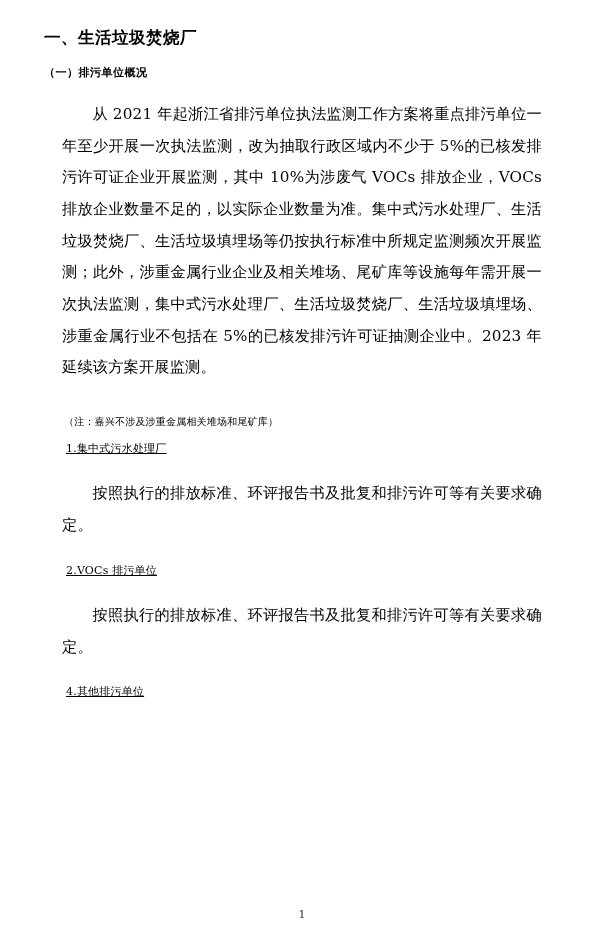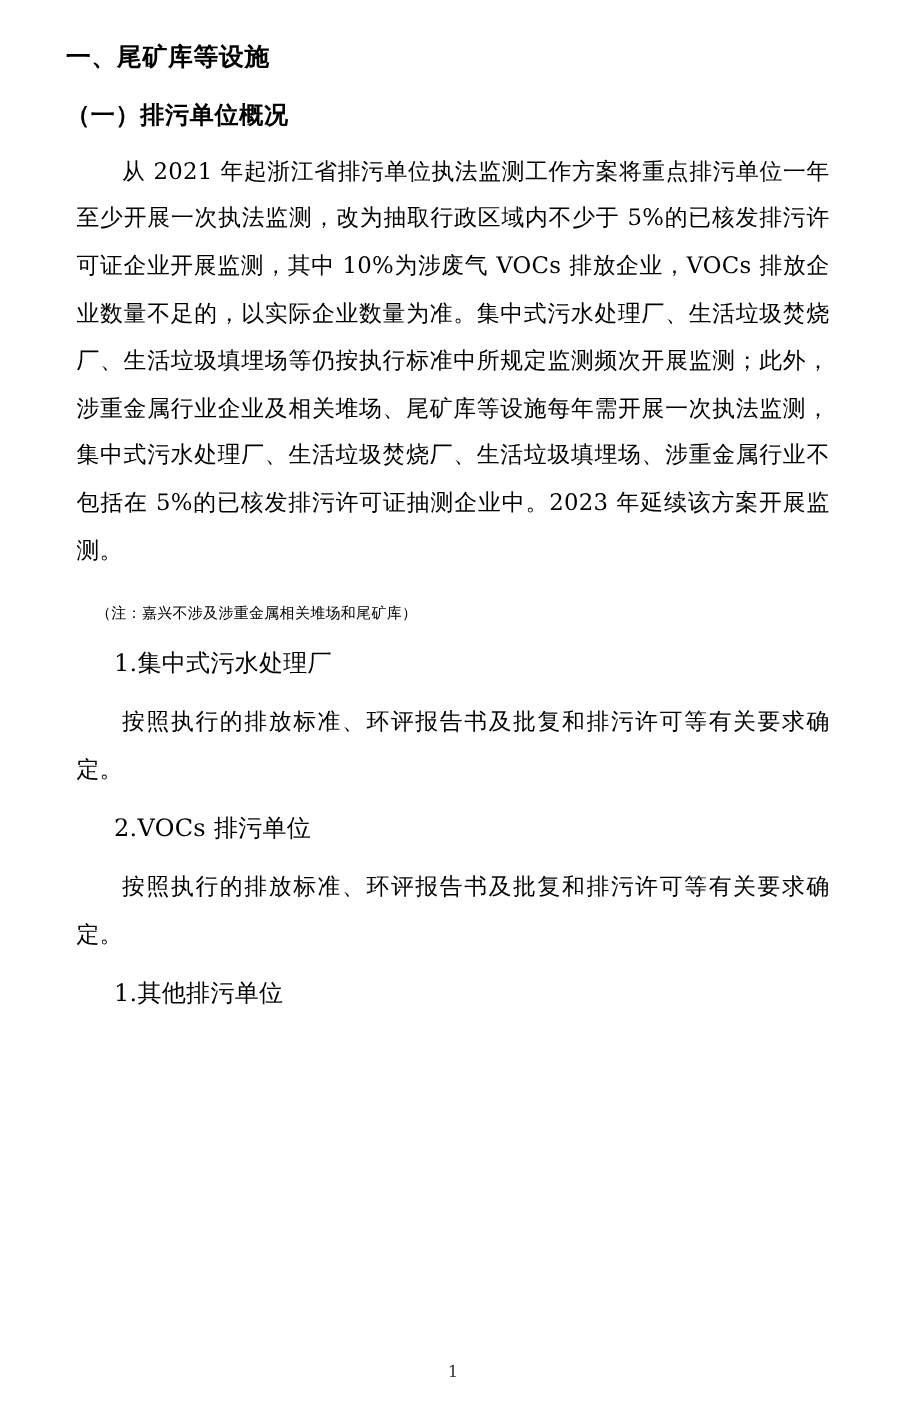--- a/index.html
+++ b/index.html
@@ -23,83 +23,84 @@
     position: relative;
   }
   .h1 {
     font-size: 16.5px;
     font-weight: bold;
     letter-spacing: 0.5px;
     margin: 0 0 14px 0;
     line-height: 1.5;
   }
   .h2 {
-    font-size: 16px;
+    font-size: 11px;
     font-weight: bold;
     letter-spacing: 0.5px;
     margin: 0 0 10px 0;
     line-height: 1.5;
   }
   .para {
     font-size: 15.2px;
     line-height: 2.08;
     text-align: justify;
     text-justify: inter-ideograph;
     text-indent: 2em;
-    margin: 7px;
+    margin: 18px;
     letter-spacing: 0.2px;
   }
   .note {
     font-size: 10px;
     line-height: 2.0;
     text-indent: 2em;
     margin: 4px 0 6px 0;
     letter-spacing: 0.2px;
   }
   .sub-item {
-    font-size: 16px;
+    font-size: 11px;
     line-height: 2.05;
     text-indent: 2em;
     margin: 0;
     letter-spacing: 0.2px;
+    text-decoration: underline;
   }
   .block-gap {
     height: 6px;
   }
   .pagenum {
     position: absolute;
     bottom: 14px;
     left: 0;
     width: 604px;
     text-align: center;
     font-size: 11px;
     font-family: "DejaVu Serif", "Liberation Serif", serif;
     color: #333;
   }
 </style>
 </head>
 <body>
 
 <div class="page">
 
-  <div class="h1">一、尾矿库等设施</div>
+  <div class="h1">一、生活垃圾焚烧厂</div>
 
   <div class="h2">（一）排污单位概况</div>
 
   <p class="para">从 2021 年起浙江省排污单位执法监测工作方案将重点排污单位一年至少开展一次执法监测，改为抽取行政区域内不少于 5%的已核发排污许可证企业开展监测，其中 10%为涉废气 VOCs 排放企业，VOCs 排放企业数量不足的，以实际企业数量为准。集中式污水处理厂、生活垃圾焚烧厂、生活垃圾填埋场等仍按执行标准中所规定监测频次开展监测；此外，涉重金属行业企业及相关堆场、尾矿库等设施每年需开展一次执法监测，集中式污水处理厂、生活垃圾焚烧厂、生活垃圾填埋场、涉重金属行业不包括在 5%的已核发排污许可证抽测企业中。2023 年延续该方案开展监测。</p>
 
   <div class="block-gap"></div>
 
   <p class="note">（注：嘉兴不涉及涉重金属相关堆场和尾矿库）</p>
 
 
   <p class="sub-item">1.集中式污水处理厂</p>
   <p class="para">按照执行的排放标准、环评报告书及批复和排污许可等有关要求确定。</p>
 
   <p class="sub-item">2.VOCs 排污单位</p>
 
   <p class="para">按照执行的排放标准、环评报告书及批复和排污许可等有关要求确定。</p>
 
-  <p class="sub-item">1.其他排污单位</p>
+  <p class="sub-item">4.其他排污单位</p>
 
   <div class="pagenum">1</div>
 
 </div>
 
 </body></html>

